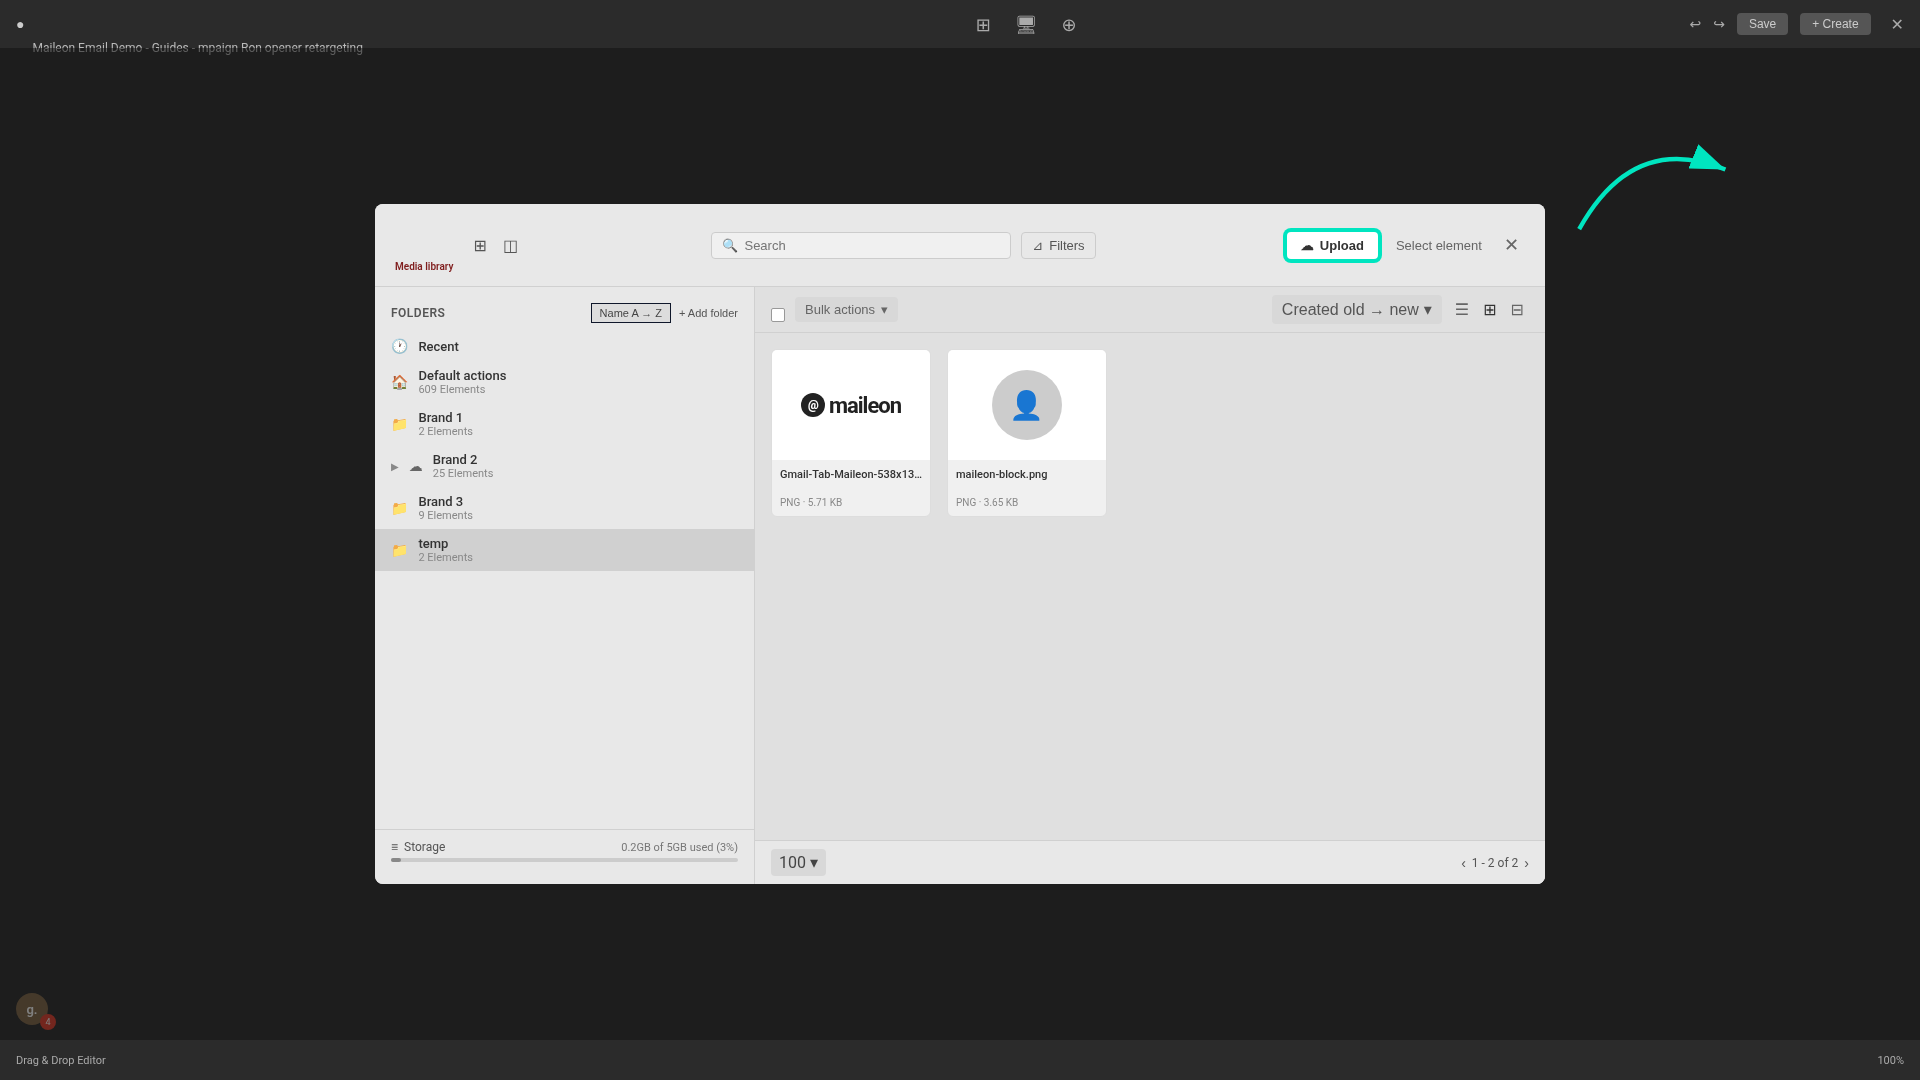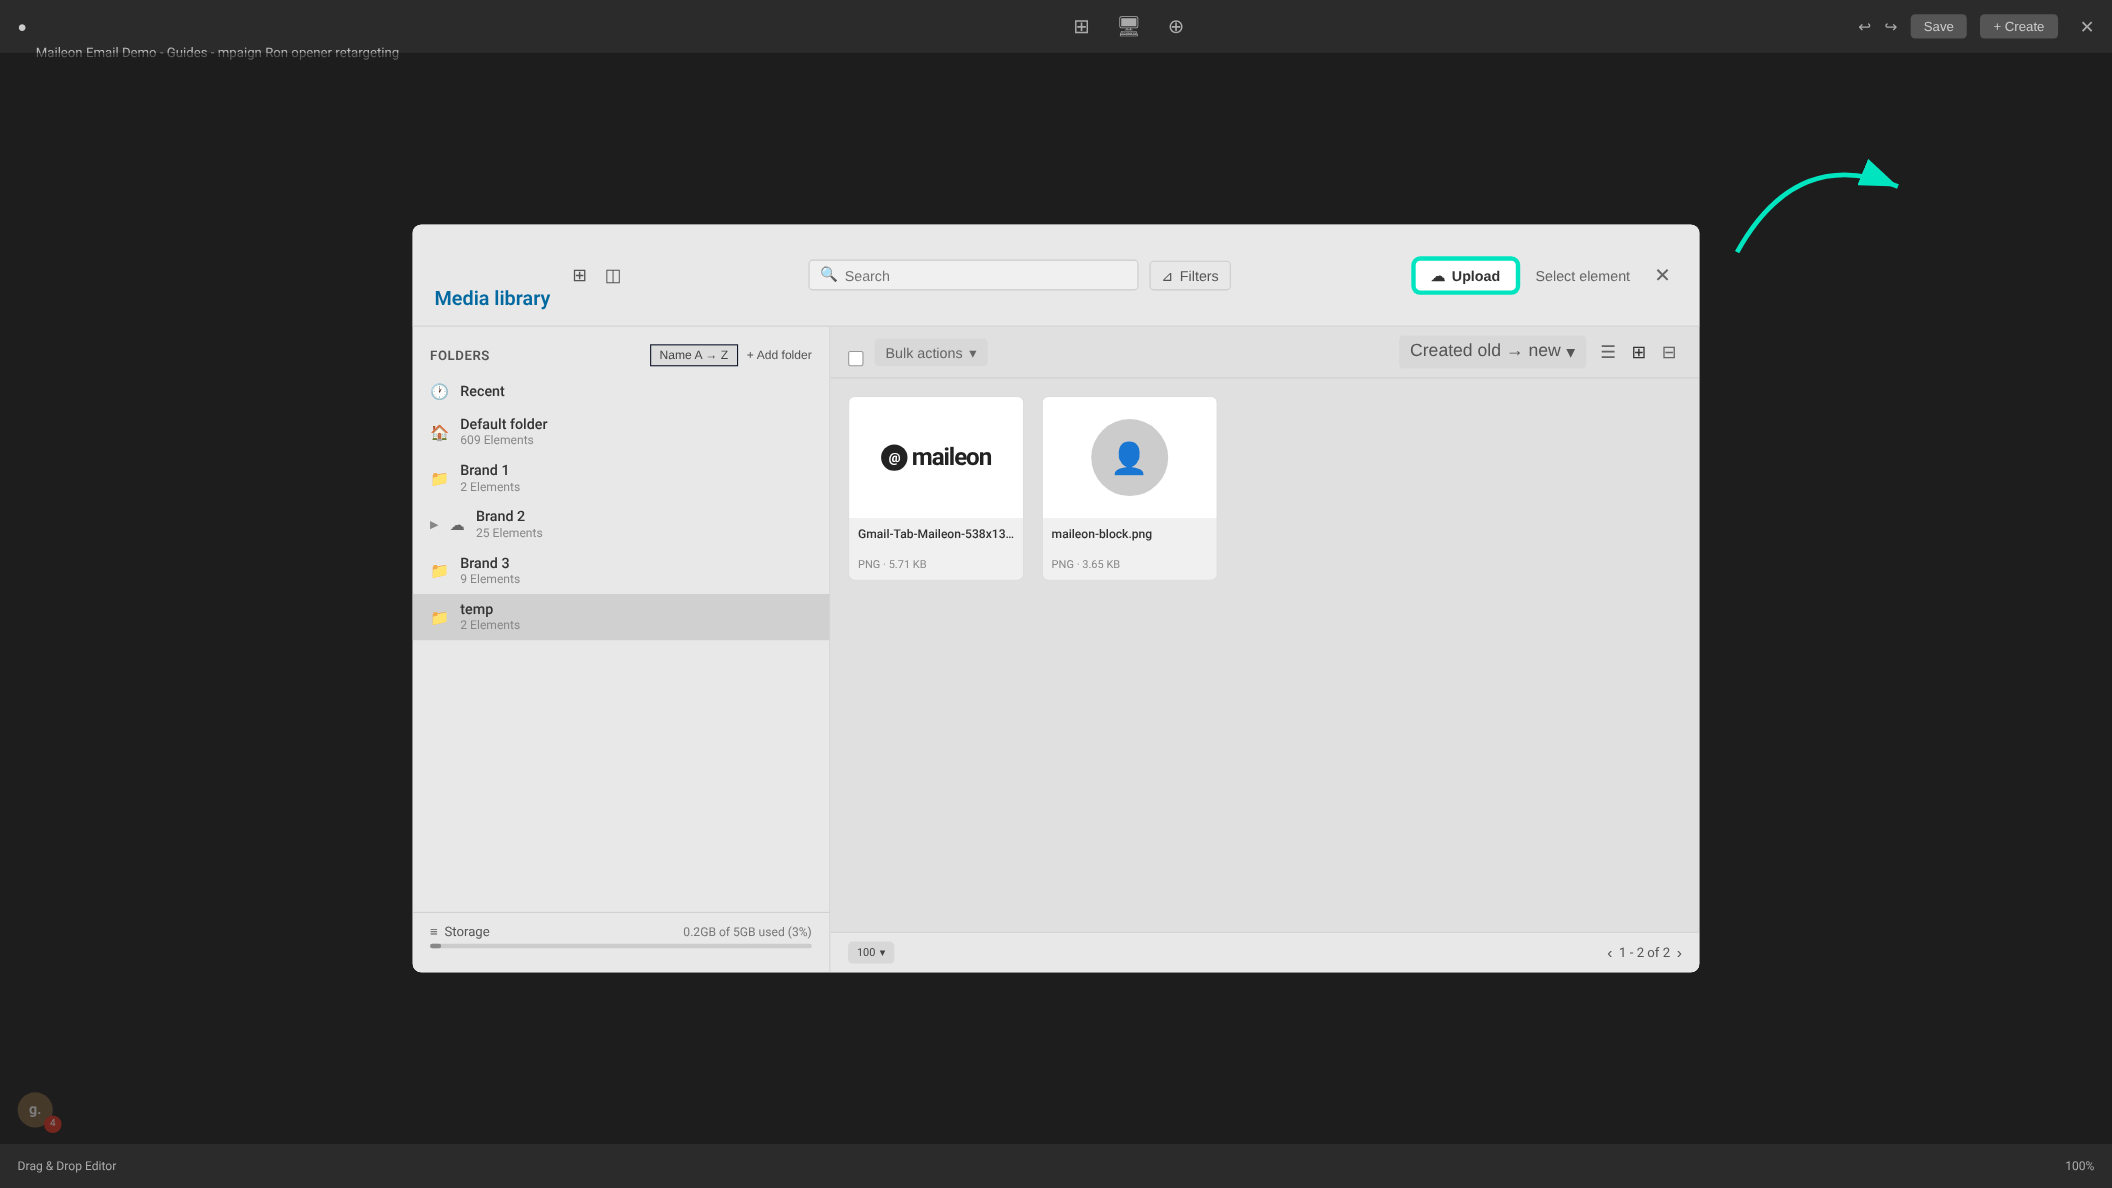--- a/index.html
+++ b/index.html
@@ -111,23 +111,23 @@
     
     .modal-header {
       background: #e8e8e8;
       padding: 14px 20px;
       display: flex;
       align-items: center;
       justify-content: space-between;
       border-bottom: 1px solid #d0d0d0;
     }
     .modal-title {
-      font-size: 18px;
+      font-size: 10px;
       font-weight: 600;
-      color: #0369a1;
+      color: #7f1d1d;
       margin-top: 43px;
     }
     .modal-header-icons {
       display: flex;
       gap: 8px;
     }
     .icon-btn {
       background: none;
       border: none;
       cursor: pointer;
@@ -447,21 +447,21 @@
       background: #e8e8e8;
     }
     .per-page-select {
       display: flex;
       align-items: center;
       gap: 4px;
       background: #d8d8d8;
       border: none;
       border-radius: 4px;
       padding: 4px 8px;
-      font-size: 10px;
+      font-size: 16px;
       color: #444;
       cursor: pointer;
     }
     .pagination {
       display: flex;
       align-items: center;
       gap: 6px;
       font-size: 12px;
       color: #555;
     }
@@ -611,21 +611,21 @@
         <div class="sidebar-item">
           <span class="sidebar-item-icon">🕐</span>
           <div class="sidebar-item-text">
             <div class="sidebar-item-name">Recent</div>
           </div>
         </div>
 
         <div class="sidebar-item">
           <span class="sidebar-item-icon">🏠</span>
           <div class="sidebar-item-text">
-            <div class="sidebar-item-name">Default folder</div>
+            <div class="sidebar-item-name">Default actions</div>
             <div class="sidebar-item-sub">609 Elements</div>
           </div>
         </div>
 
         <div class="sidebar-item">
           <span class="sidebar-item-icon">📁</span>
           <div class="sidebar-item-text">
             <div class="sidebar-item-name">Brand 1</div>
             <div class="sidebar-item-sub">2 Elements</div>
           </div>

